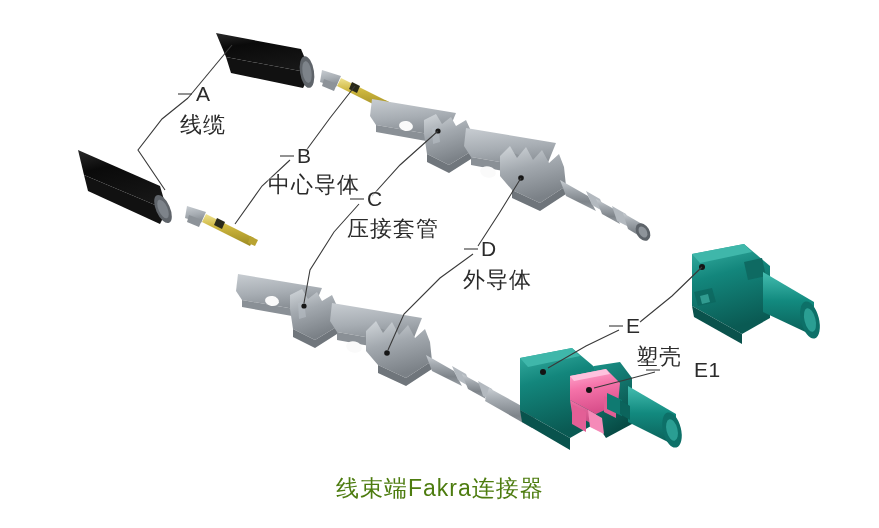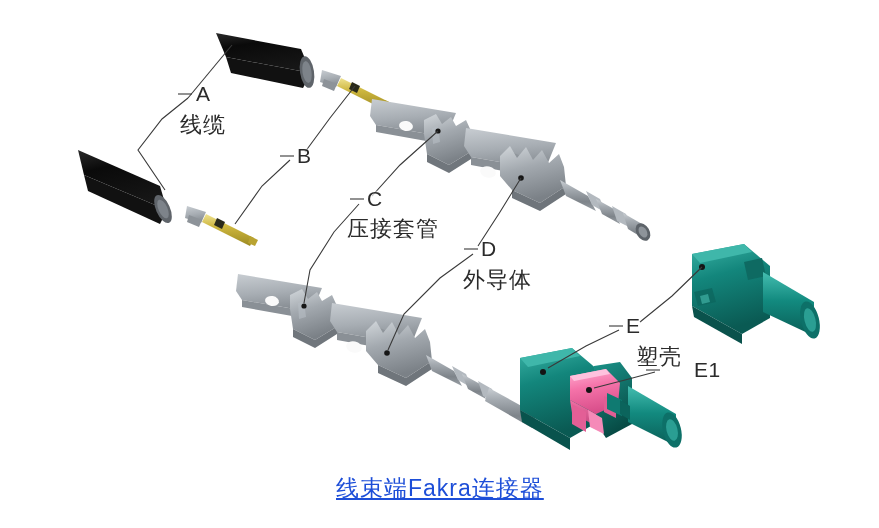--- a/index.html
+++ b/index.html
@@ -32,24 +32,23 @@
     font-size: 21px;
     letter-spacing: 0.5px;
   }
   .lbl-cn {
     font-size: 22px;
     letter-spacing: 1px;
   }
   .caption {
     position: absolute;
     font-size: 23px;
-    color: #1d4ed8;
+    color: #4d7c0f;
     letter-spacing: 1px;
     white-space: nowrap;
-    text-decoration: underline;
   }
 </style>
 </head>
 <body>
 
 <div id="stage">
 
   <svg id="art" viewBox="0 0 879 528">
     <defs>
       <linearGradient id="gCableTop" x1="0" y1="0" x2="0.35" y2="1">
@@ -259,20 +258,21 @@
       <path d="M 464,249 L 478,249"></path>
       <path d="M 609,326 L 623,326"></path>
       <path d="M 646,370 L 660,370"></path>
     </g>
   </svg>
 
   <div class="lbl lbl-key" style="left:196px; top:82px;">A</div>
   <div class="lbl lbl-cn" style="left:180px; top:110px;">线缆</div>
 
   <div class="lbl lbl-key" style="left:297px; top:144px;">B</div>
+  <div class="lbl lbl-cn" style="left:268px; top:170px;">中心导体</div>
 
   <div class="lbl lbl-key" style="left:367px; top:187px;">C</div>
   <div class="lbl lbl-cn" style="left:347px; top:214px;">压接套管</div>
 
   <div class="lbl lbl-key" style="left:481px; top:237px;">D</div>
   <div class="lbl lbl-cn" style="left:463px; top:265px;">外导体</div>
 
   <div class="lbl lbl-key" style="left:626px; top:314px;">E</div>
   <div class="lbl lbl-cn" style="left:636px; top:342px;">塑壳</div>
 

